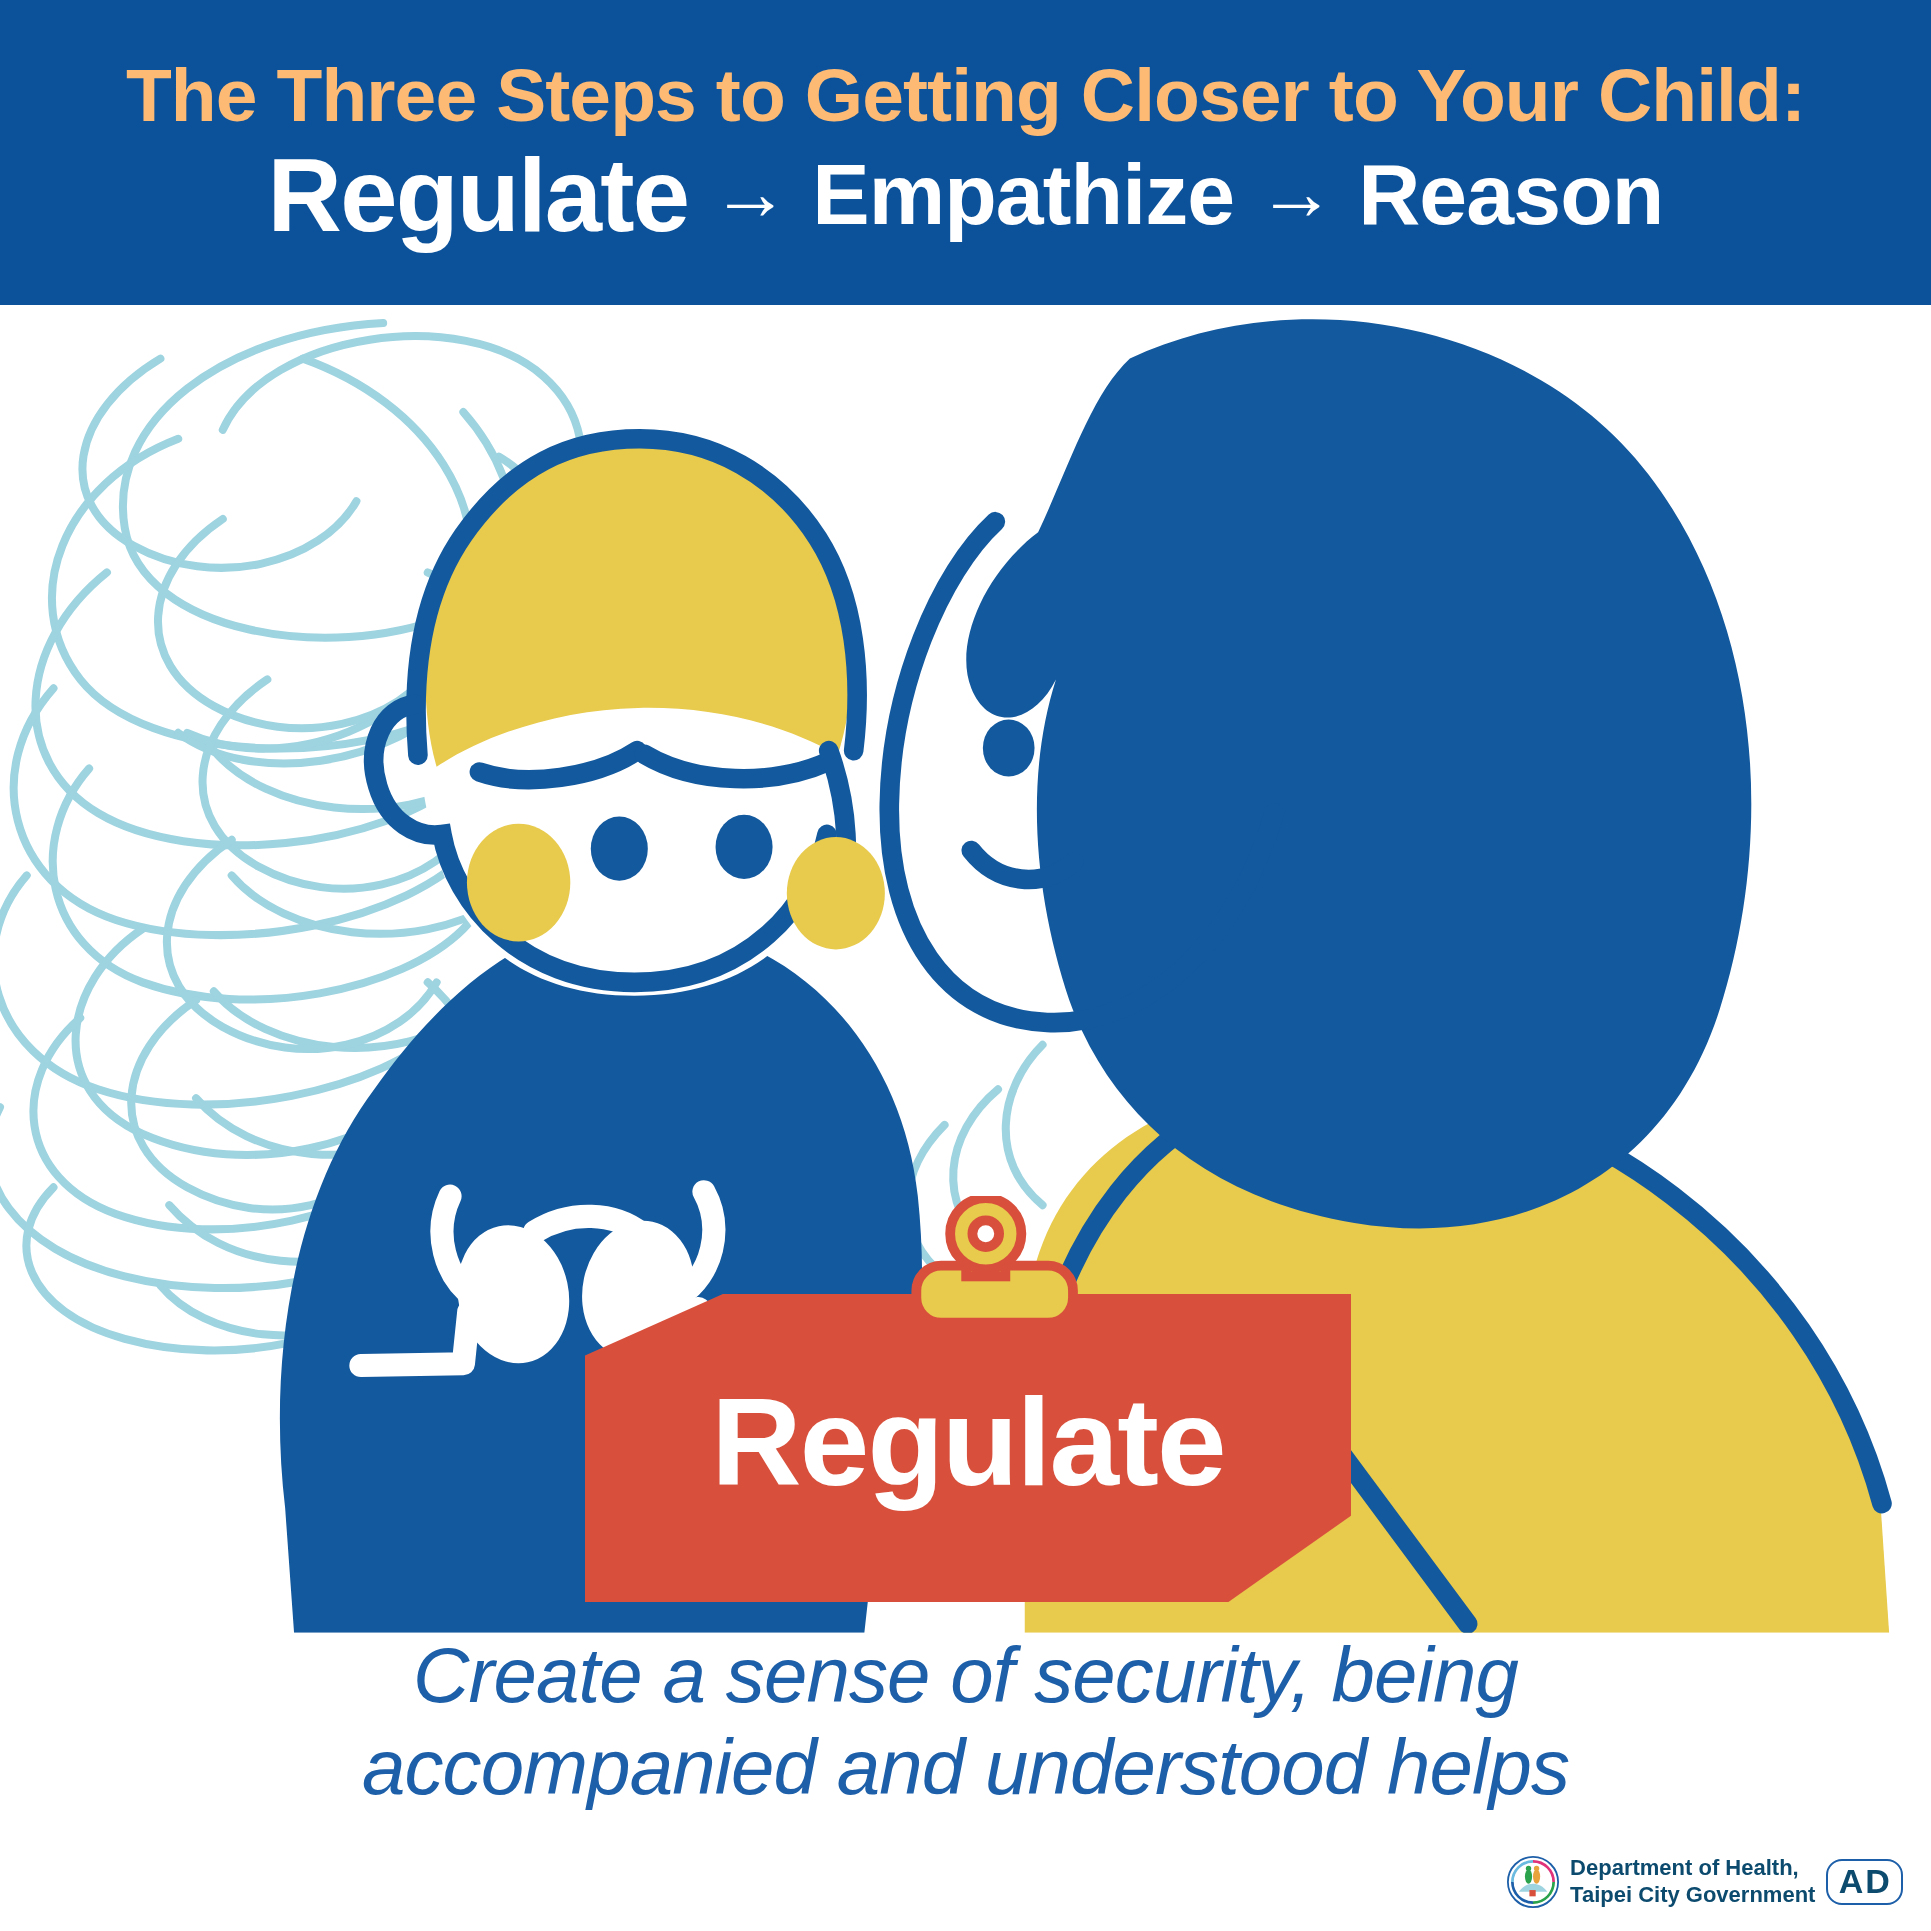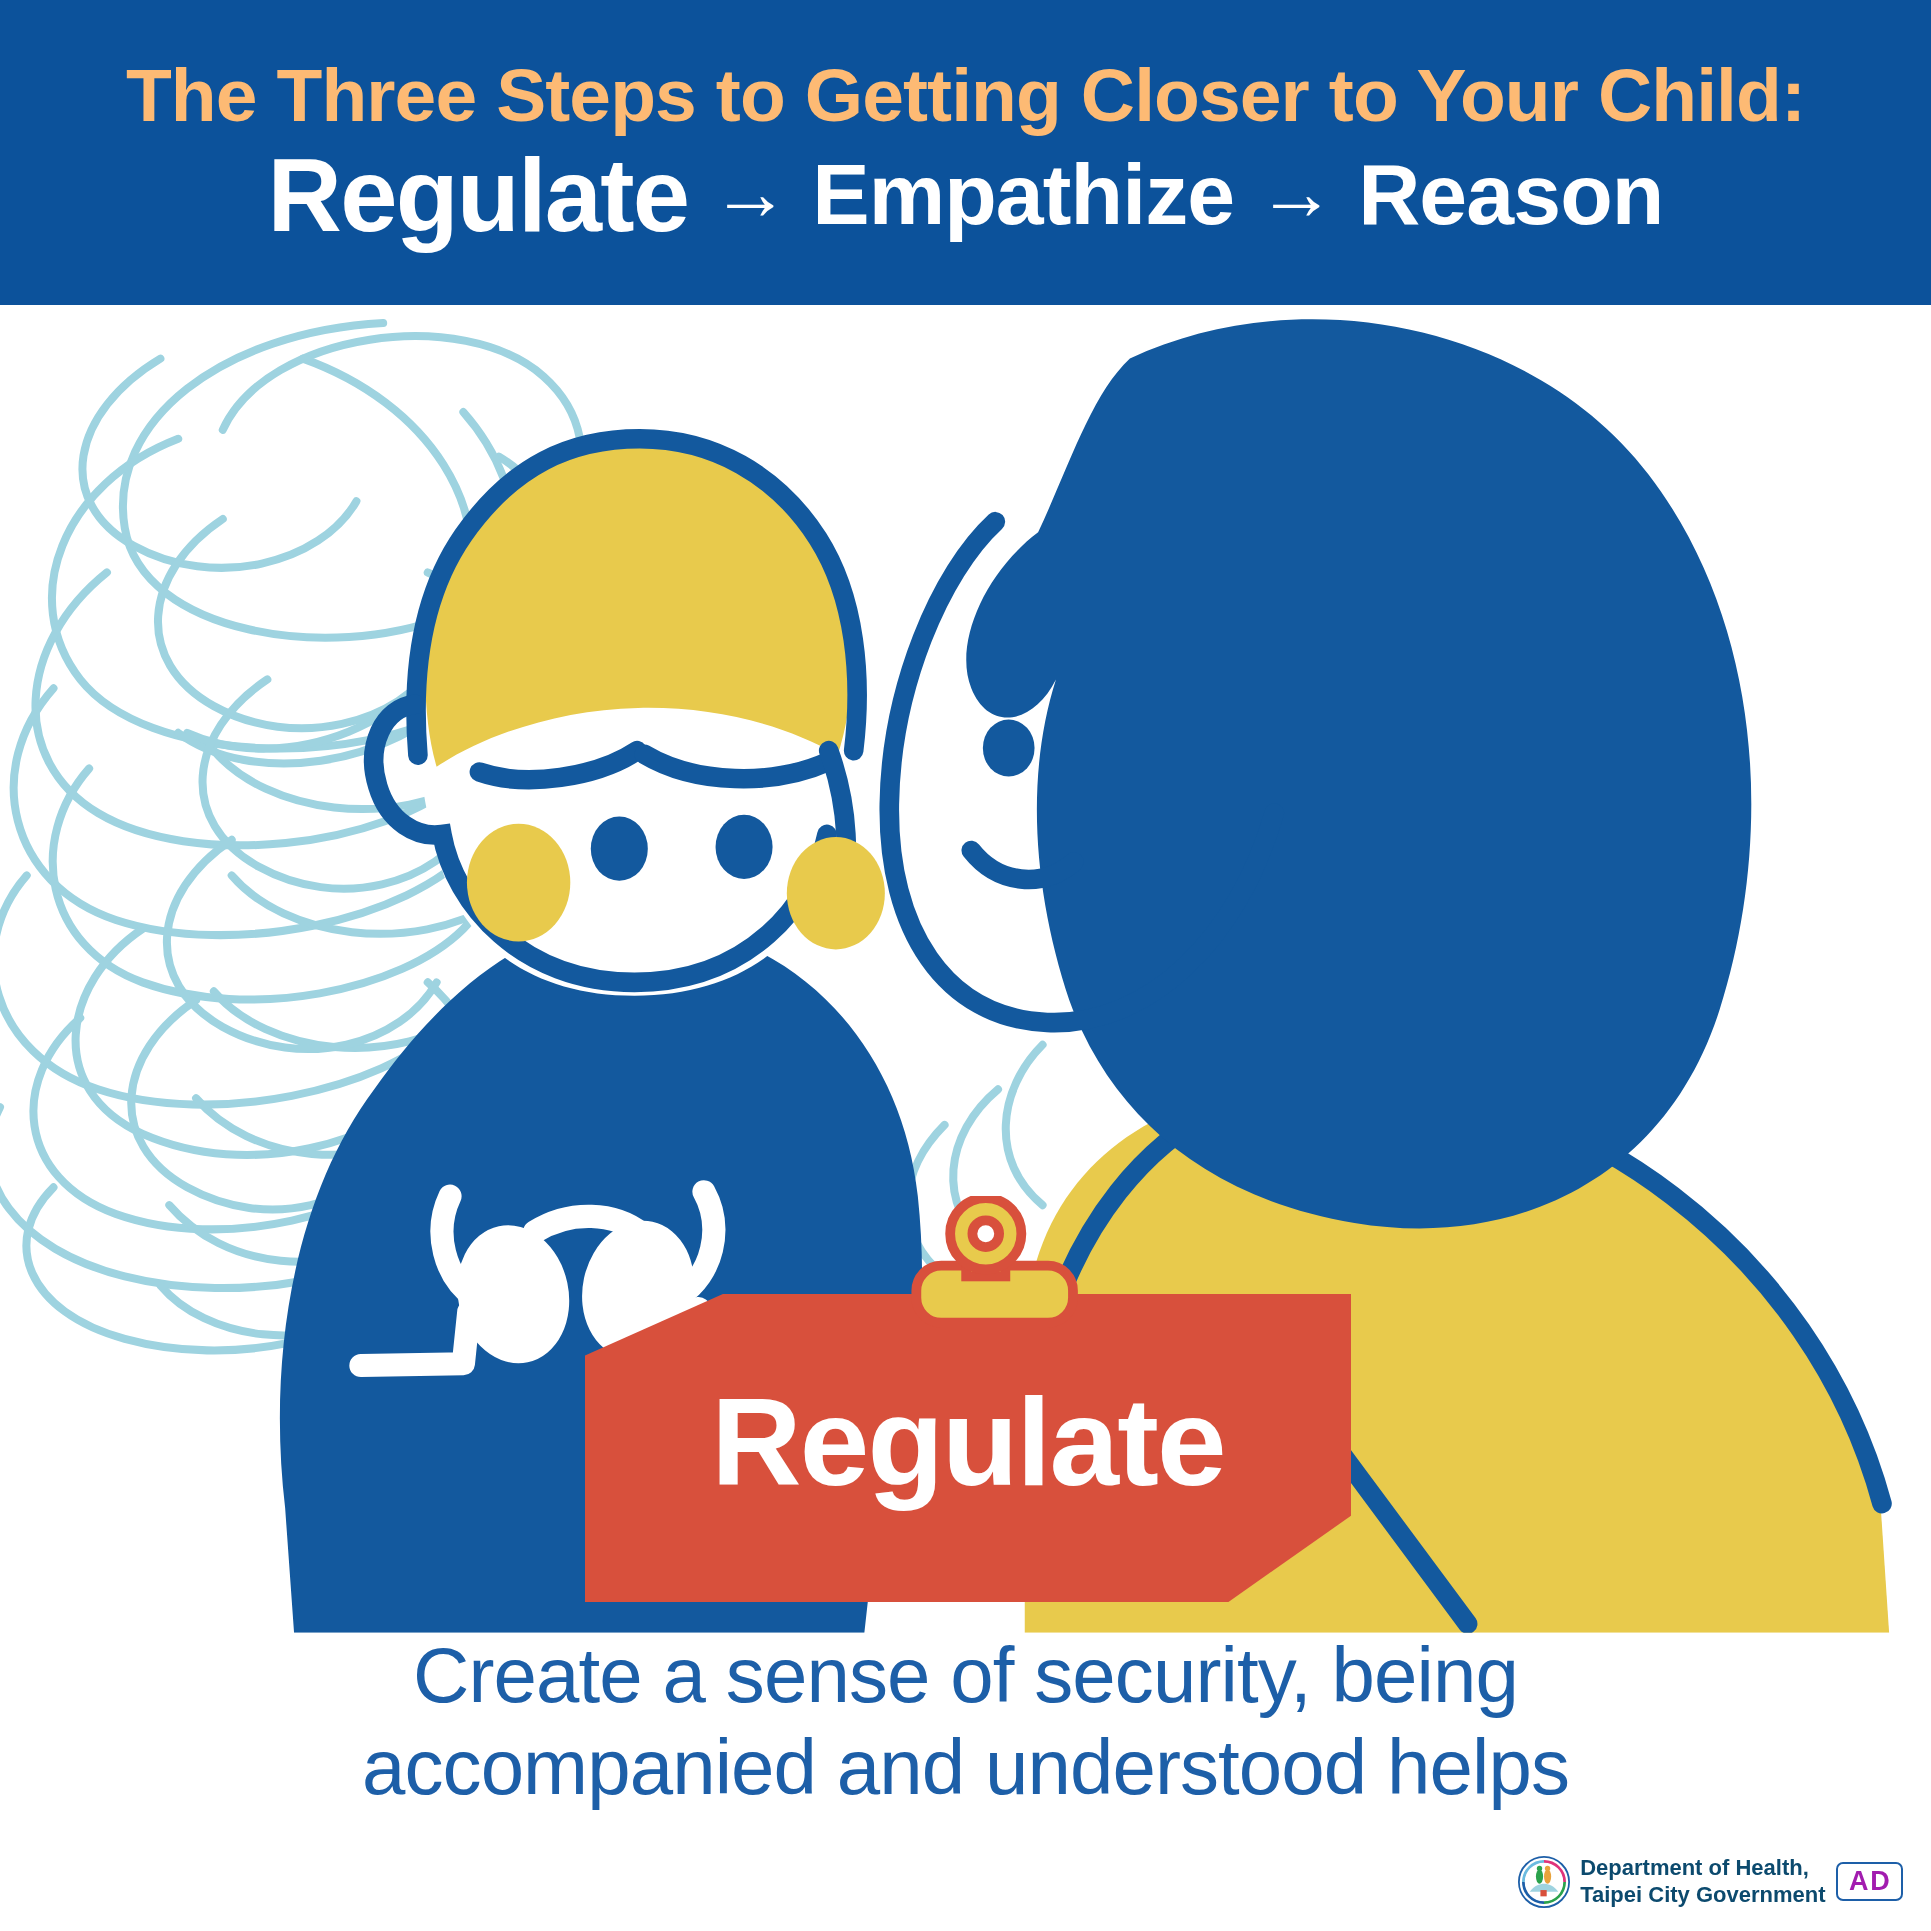--- a/index.html
+++ b/index.html
@@ -134,21 +134,21 @@
     width: 1931px;
     z-index: 20;
     text-align: center;
     color: #1D5FA8;
     font-family: "Liberation Sans", sans-serif;
     font-weight: normal;
     font-size: 78px;
     line-height: 1.18;
     letter-spacing: -0.9px;
   }
-  .body-copy .ln { display: block; white-space: nowrap; }
+  .body-copy .ln { display: block; white-space: nowrap; font-style: italic; }
 
   
   .footer {
     position: absolute;
     right: 28.5px;
     top: 1855px;
     z-index: 50;
     display: flex;
     align-items: center;
     gap: 10.7px;
@@ -163,25 +163,25 @@
     color: #0c4a6e;
     font-family: "Liberation Sans", sans-serif;
     font-weight: bold;
     font-size: 22px;
     line-height: 1.22;
     white-space: nowrap;
   }
   .gov-text .ln { display: block; }
   .ad-badge {
     border: 2.7px solid #1D5FA8;
-    border-radius: 7px;
-    color: #a21caf;
-    font-family: "Liberation Sans", sans-serif;
-    font-weight: bold;
-    font-size: 27px;
+    border-radius: 16px;
+    color: #0c4a6e;
+    font-family: "Liberation Sans", sans-serif;
+    font-weight: bold;
+    font-size: 34px;
     letter-spacing: 1.8px;
     padding: 3.6px 9px 4.5px 10.7px;
     line-height: 1;
   }
 </style>
 </head>
 <body>
 
 <div id="poster">
 

